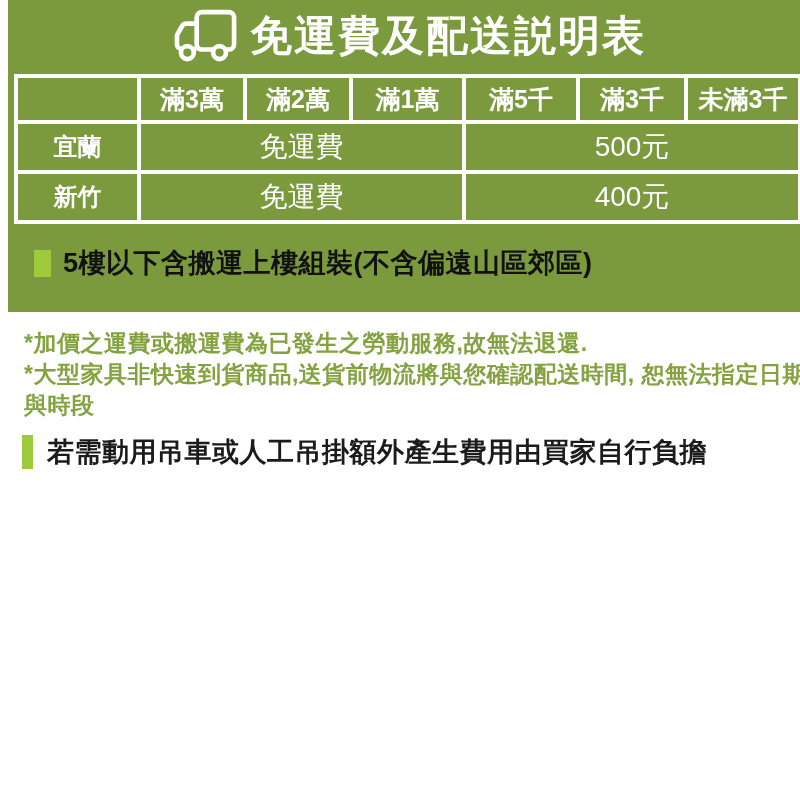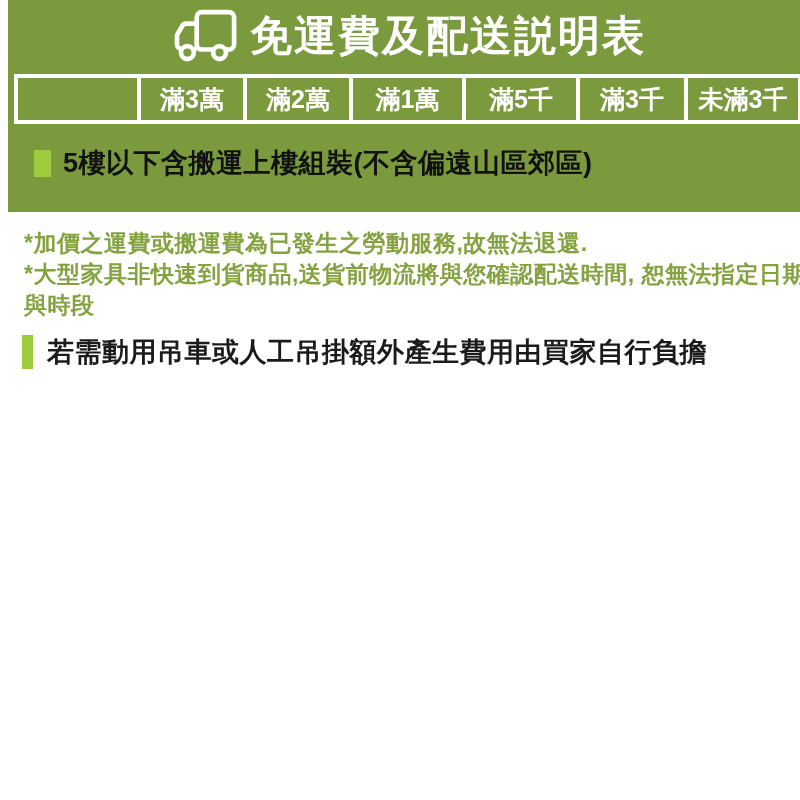--- a/index.html
+++ b/index.html
@@ -128,20 +128,30 @@
             <th class="corner"></th>
             <th class="colhead">滿3萬</th>
             <th class="colhead">滿2萬</th>
             <th class="colhead">滿1萬</th>
             <th class="colhead">滿5千</th>
             <th class="colhead">滿3千</th>
             <th class="colhead">未滿3千</th>
           </tr>
       </thead>
       <tbody id="fee-body">
+          <tr>
+            <td class="region">宜蘭</td>
+            <td class="fee-cell" colspan="3">免運費</td>
+            <td class="fee-cell" colspan="3">500元</td>
+          </tr>
+          <tr>
+            <td class="region">新竹</td>
+            <td class="fee-cell" colspan="3">免運費</td>
+            <td class="fee-cell" colspan="3">400元</td>
+          </tr>
         </tbody>
     </table>
 
     <div class="notes" id="notes">
         <div class="note-line">
           <span class="note-bullet"></span>
           <span class="note-text">5樓以下含搬運上樓組裝(不含偏遠山區郊區)</span>
         </div>
       </div>
   </div>

